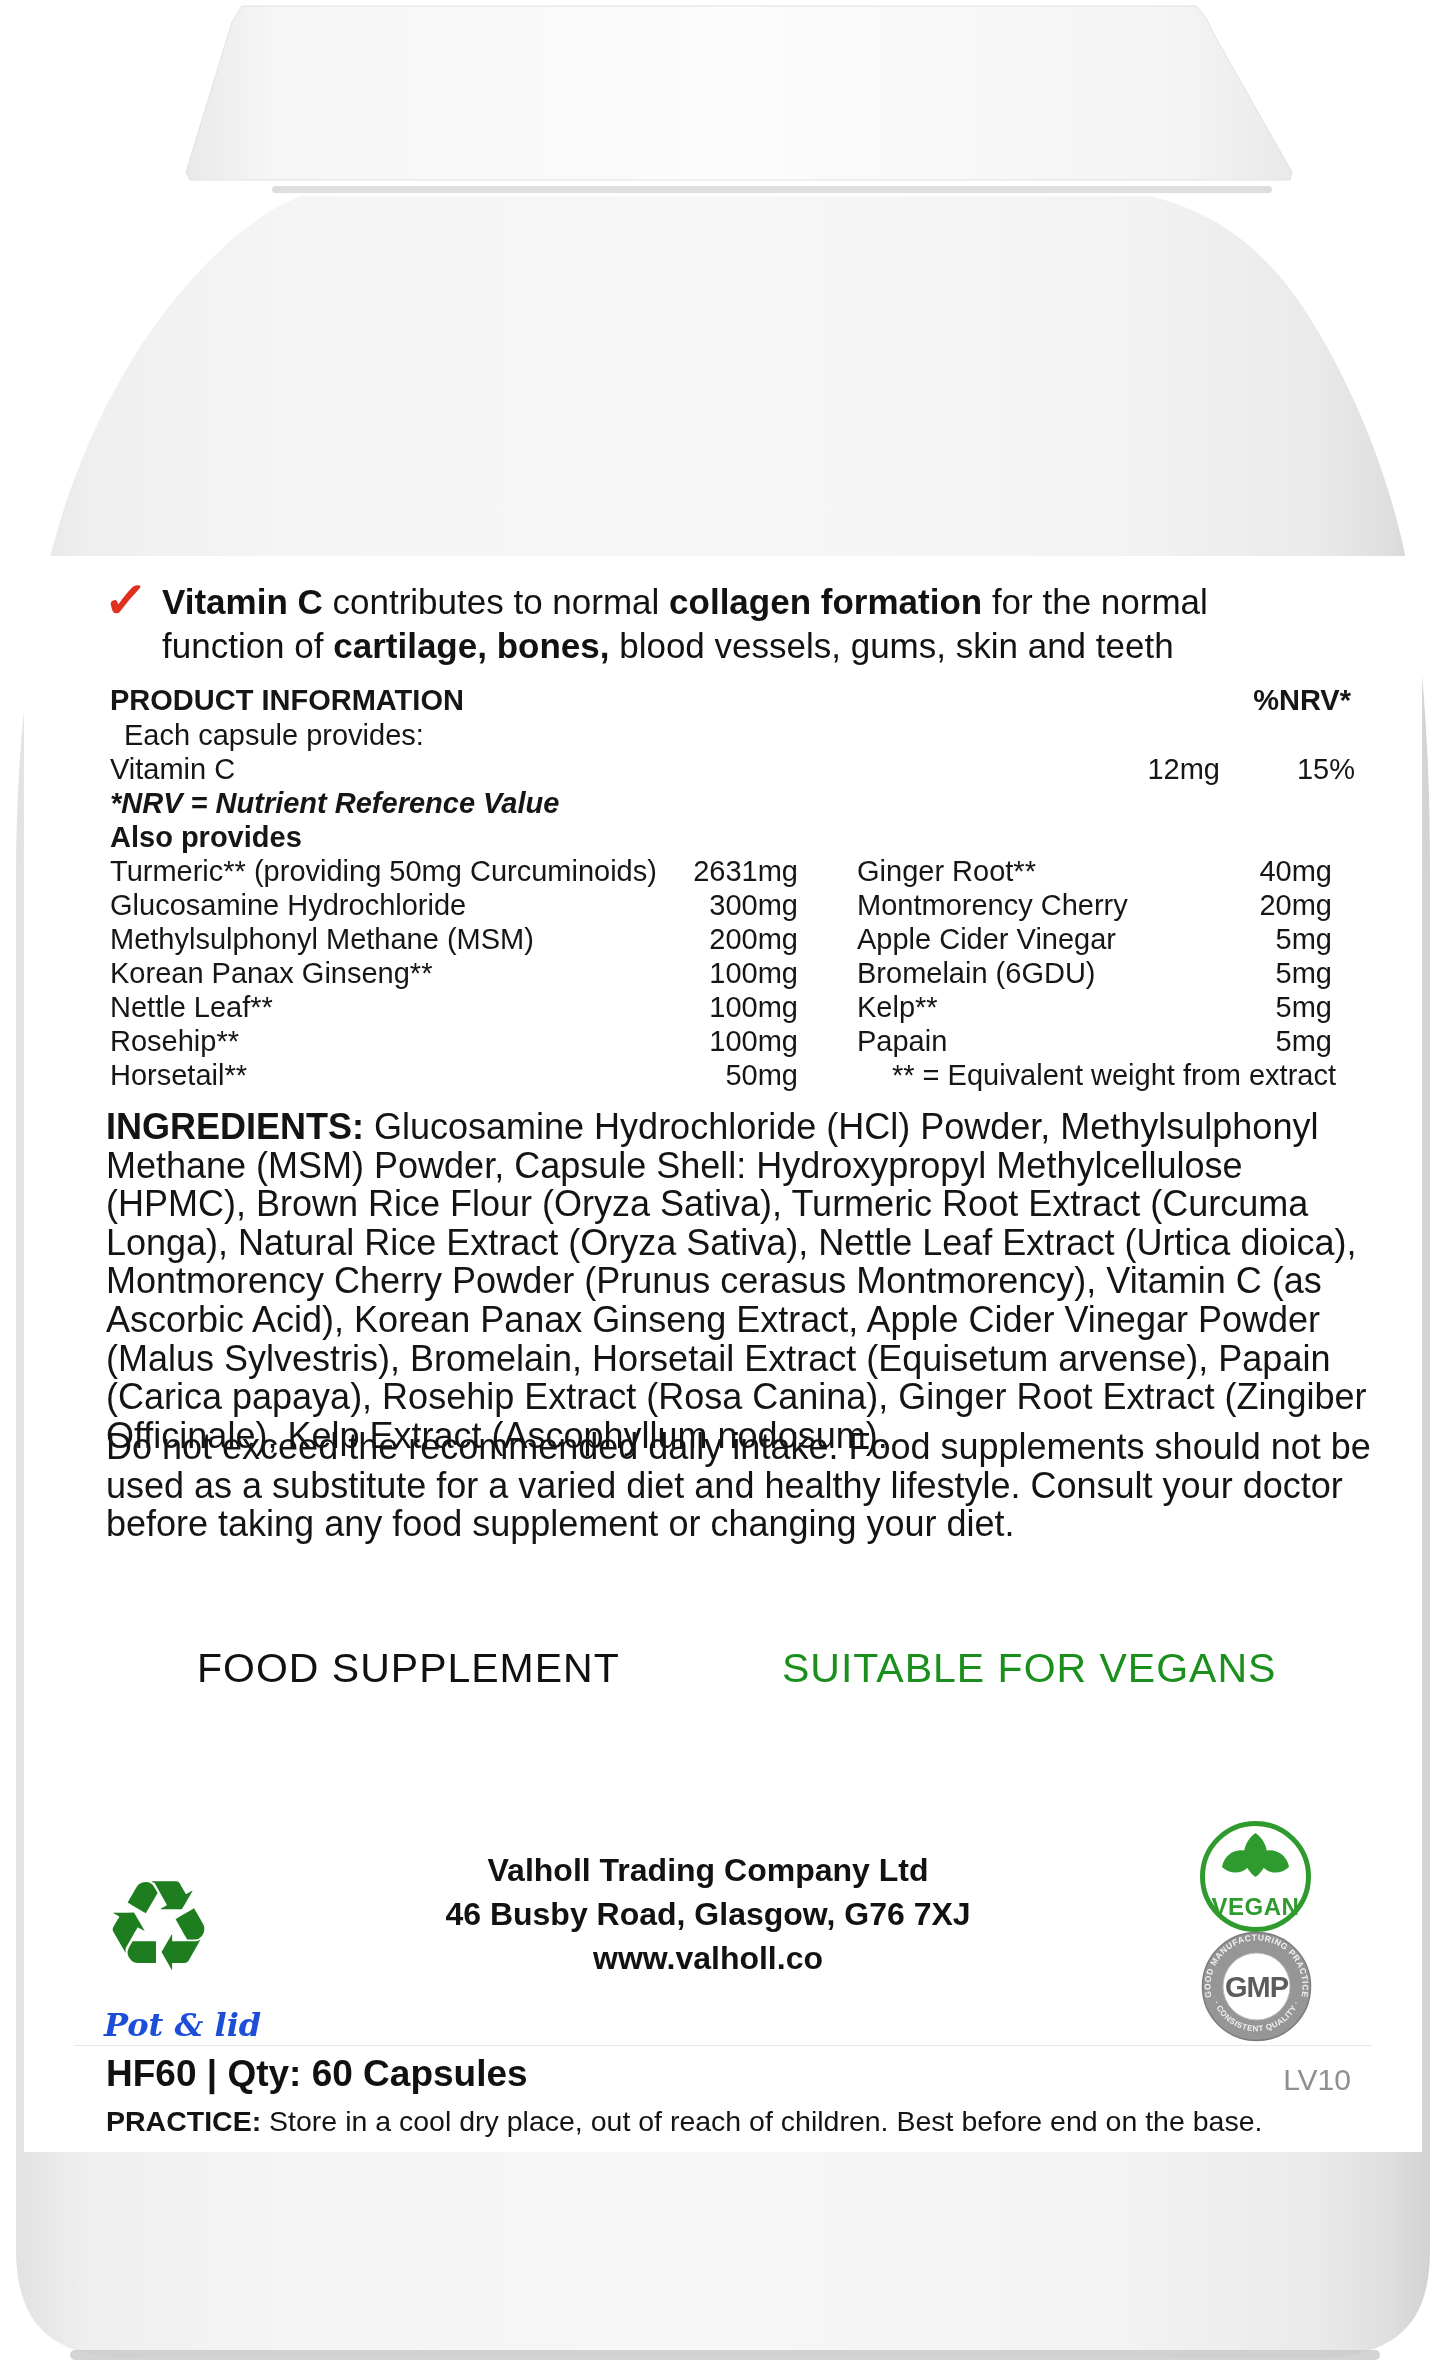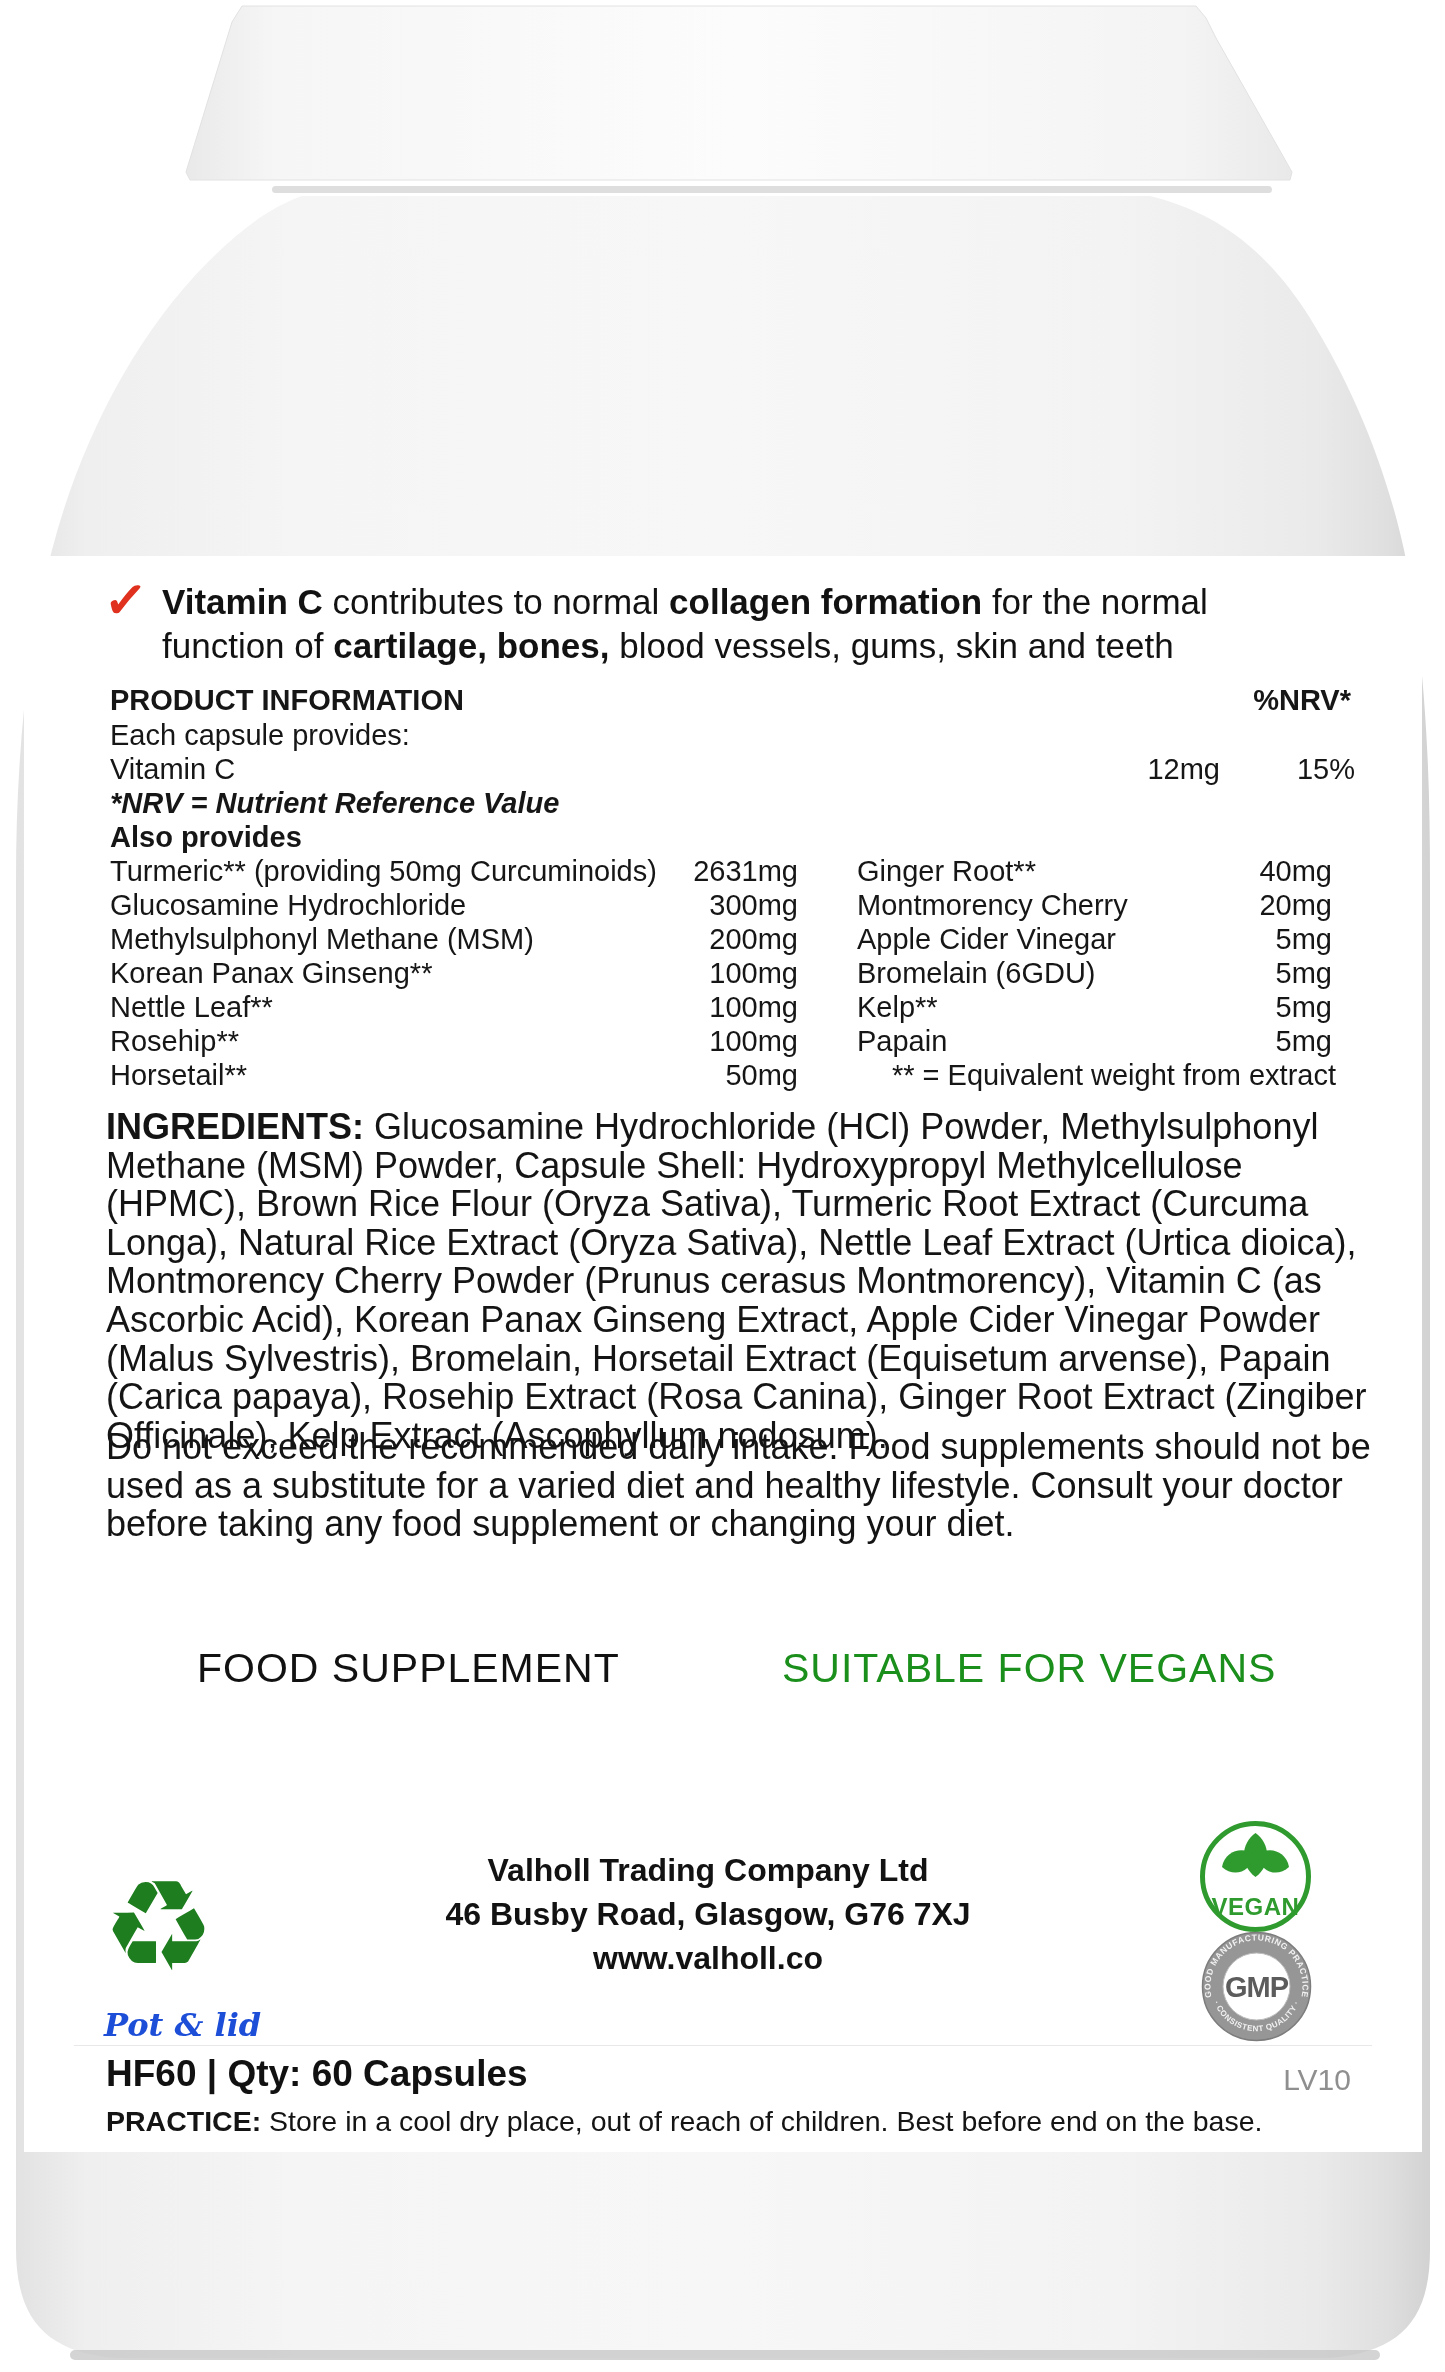--- a/index.html
+++ b/index.html
@@ -89,21 +89,21 @@
   <div class="label">
 
     <div class="claim-check">✓</div>
     <div class="claim-text">
       <div><b>Vitamin C</b><span> contributes to normal </span><b>collagen formation</b><span> for the normal</span></div>
       <div><span>function of </span><b>cartilage, bones,</b><span> blood vessels, gums, skin and teeth</span></div>
     </div>
 
     <div class="abs pi b" style="left:86px;top:128px">PRODUCT INFORMATION</div>
     <div class="abs pi b amt" style="left:1147px;top:128px;width:180px">%NRV*</div>
-    <div class="abs pi" style="left:86px;top:163px">Each capsule provides:</div>
+    <div class="abs pi" style="left:100px;top:163px">Each capsule provides:</div>
 
     <div class="abs pi" style="left:86px;top:197px">Vitamin C</div>
     <div class="abs pi amt" style="left:1016px;top:197px;width:180px">12mg</div>
     <div class="abs pi amt" style="left:1151px;top:197px;width:180px">15%</div>
 
     <div class="abs pi bi" style="left:86px;top:231px">*NRV = Nutrient Reference Value</div>
     <div class="abs pi b" style="left:86px;top:265px">Also provides</div>
 
     <div class="abs pi" style="left:86px;top:299px">Turmeric** (providing 50mg Curcuminoids)</div>
     <div class="abs pi amt" style="left:594px;top:299px;width:180px">2631mg</div>

